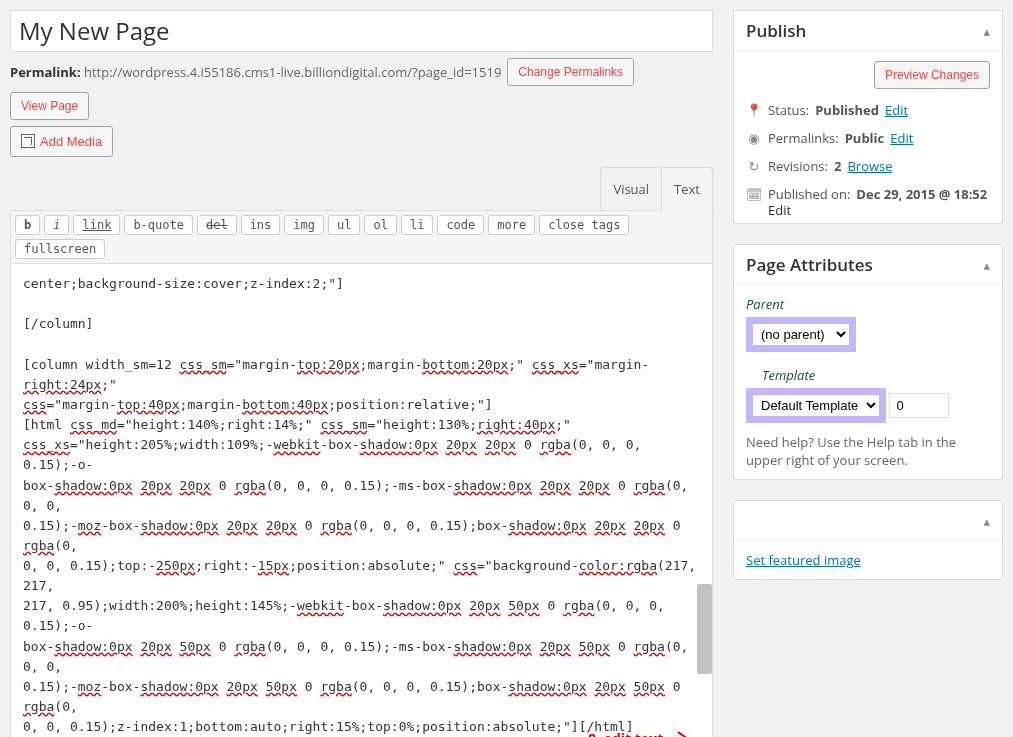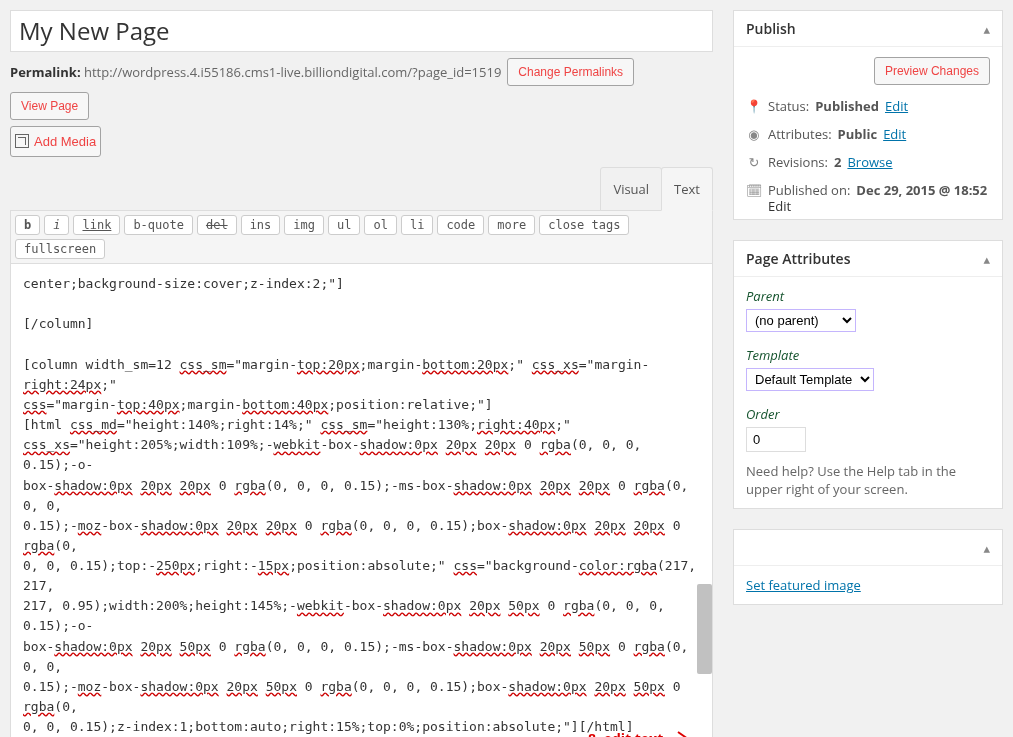--- a/index.html
+++ b/index.html
@@ -9,51 +9,51 @@
 .side { width: 280px; padding: 10px 10px 0 0; }
 
 .title-box { background: #fff; border: 1px solid #ddd; padding: 3px 8px; margin-bottom: 6px; }
 .title-box h1 { font-size: 24px; font-weight: 400; color: #333; line-height: 1.4; }
 
 .permalink { font-size: 13px; color: #666; margin-bottom: 6px; display: flex; align-items: center; gap: 6px; }
 .permalink b { color: #333; }
 .btn { display: inline-block; background: #f7f7f7; border: 1px solid #a3a3a3; border-radius: 3px; padding: 4px 10px; font-size: 12px; color: #ef4444; cursor: pointer; line-height: 1.5; }
 
 .media-btn { margin: 6px 0 10px 0; }
-.media-btn .btn { padding: 5px 4px; font-size: 13px; display: inline-flex; align-items: center; gap: 5px; }
+.media-btn .btn { padding: 5px 10px; font-size: 13px; display: inline-flex; align-items: center; gap: 5px; }
 .media-icon { width: 14px; height: 14px; border: 1.5px solid #666; position: relative; }
 .media-icon::after { content: ""; position: absolute; inset: 2px; border-top: 1.5px solid #666; border-right: 1.5px solid #666; }
 
 .editor-tabs { float: right; display: flex; margin-bottom: -1px; position: relative; z-index: 1; }
 .editor-tabs .tab { border: 1px solid #ddd; border-top-left-radius: 3px; border-top-right-radius: 3px; padding: 12px 12px; font-size: 13px; color: #555; background: #f1f1f1; cursor: pointer; margin-left: -1px; }
 .editor-tabs .tab.active { background: #f5f5f5; border-bottom-color: #f5f5f5; }
 
 .toolbar { clear: both; background: #f5f5f5; border: 1px solid #ddd; padding: 4px; display: flex; gap: 4px; flex-wrap: wrap; }
 .toolbar .tb { background: #fff; border: 1px solid #ccc; border-radius: 3px; padding: 2px 8px; font-size: 12px; color: #555; cursor: pointer; font-family: monospace; }
 
 .editor-wrap { position: relative; }
 .textarea { width: 100%; height: 560px; border: 1px solid #ddd; border-top: none; background: #fff; padding: 10px 12px; font-family: Consolas, Monaco, monospace; font-size: 13px; line-height: 1.55; color: #333; overflow-y: scroll; resize: vertical; white-space: pre-wrap; word-break: break-word; outline: none; }
 .scroll-thumb { position: absolute; right: 1px; top: 320px; width: 15px; height: 90px; background: #c1c1c1; border-radius: 2px; }
 
 .meta-box { background: #fff; border: 1px solid #ddd; margin-bottom: 20px; font-size: 13px; }
 .meta-head { padding: 8px 12px; border-bottom: 1px solid #eee; display: flex; justify-content: space-between; align-items: center; }
-.meta-head h2 { font-size: 14px; font-weight: 600; color: #333; }
+.meta-head h2 { font-size: 17px; font-weight: 600; color: #333; }
 .meta-head .toggle { cursor: pointer; color: #888; }
 .meta-body { padding: 10px 12px; }
 .meta-row { display: flex; align-items: center; gap: 6px; margin-bottom: 10px; font-size: 13px; color: #555; }
 .meta-row .ico { width: 16px; text-align: center; color: #888; }
 .meta-row .edit-link { color: #0073aa; text-decoration: underline; cursor: pointer; }
 .meta-row a { color: #0073aa; text-decoration: underline; }
 .trash { color: #a00; text-decoration: underline; cursor: pointer; font-size: 13px; }
 .publish-foot { padding: 10px 12px; border-top: 1px solid #eee; display: flex; justify-content: space-between; align-items: center; }
 .update { background: #0085ba; border: 1px solid #006799; color: #fff; font-size: 13px; padding: 6px 14px; border-radius: 3px; cursor: pointer; }
 .preview-btn { float: right; margin-bottom: 12px; }
 
 .field-label { font-weight: 400; color: #14532d; margin-bottom: 4px; display: block; font-style: italic; }
-select { border: 1px solid #c4b5fd; background: #fff; padding: 2px 4px; font-size: 13px; min-width: 110px; }
+select { border: 7px solid #c4b5fd; background: #fff; padding: 2px 4px; font-size: 13px; min-width: 110px; }
 input[type=text].num { width: 60px; border: 1px solid #ddd; padding: 4px 6px; font-size: 13px; }
 .help { color: #666; font-size: 13px; line-height: 1.4; margin-top: 10px; }
 
 .featured-link { color: #0073aa; text-decoration: underline; display: block; padding: 0; }
 
 
 .rd { text-decoration: underline; text-decoration-style: wavy; text-decoration-color: #cc0000; }
 
 
 .annot-9 { position: absolute; right: 67px; top: 12px; font-weight: bold; color: #d00; font-size: 14px; pointer-events: none; }
@@ -166,21 +166,21 @@
         <div style="clear:both;"></div>
 
         <div class="meta-row">
           <span class="ico">📍</span>
           <span>Status:</span>
           <b>Published</b>
           <a class="edit-link">Edit</a>
         </div>
         <div class="meta-row">
           <span class="ico">◉</span>
-          <span>Attributes:</span>
+          <span>Permalinks:</span>
           <b>Public</b>
           <a class="edit-link">Edit</a>
         </div>
         <div class="meta-row">
           <span class="ico">↻</span>
           <span>Revisions:</span>
           <b>2</b>
           <a class="edit-link">Browse</a>
         </div>
         <div class="meta-row" style="margin-bottom:4px;">
@@ -194,24 +194,23 @@
 
     <div class="meta-box">
       <div class="meta-head">
         <h2>Page Attributes</h2>
         <span class="toggle">▴</span>
       </div>
       <div class="meta-body">
         <label class="field-label">Parent</label>
         <select><option>(no parent)</option></select>
 
-        <label class="field-label" style="margin-top:14px;">Template</label>
+        <label class="field-label" style="margin-top:14px;margin-left:16px;">Template</label>
         <select><option>Default Template</option></select>
 
-        <label class="field-label" style="margin-top:14px;">Order</label>
         <input type="text" class="num" value="0" style="">
 
         <p class="help">Need help? Use the Help tab in the upper right of your screen.</p>
       </div>
     </div>
 
     <div class="meta-box">
       <div class="meta-head">
         <h2>&nbsp;</h2>
         <span class="toggle">▴</span>

